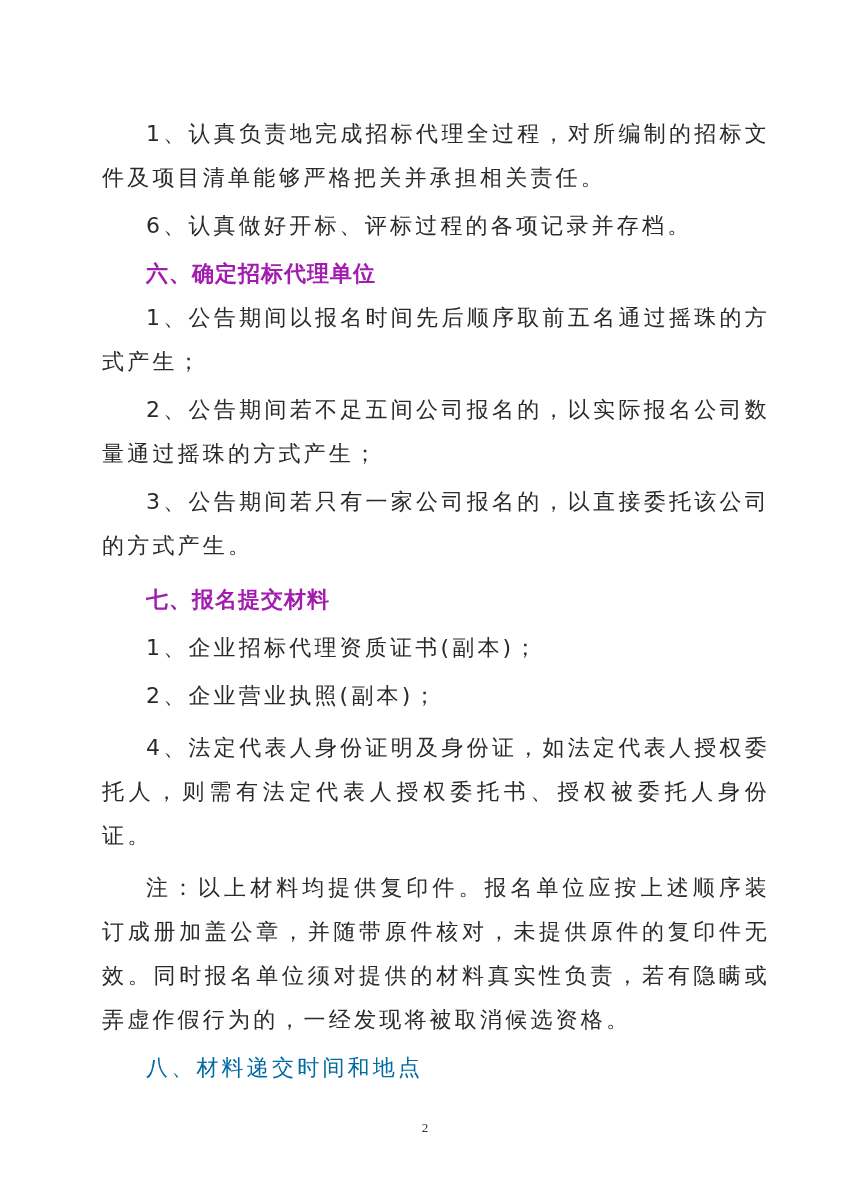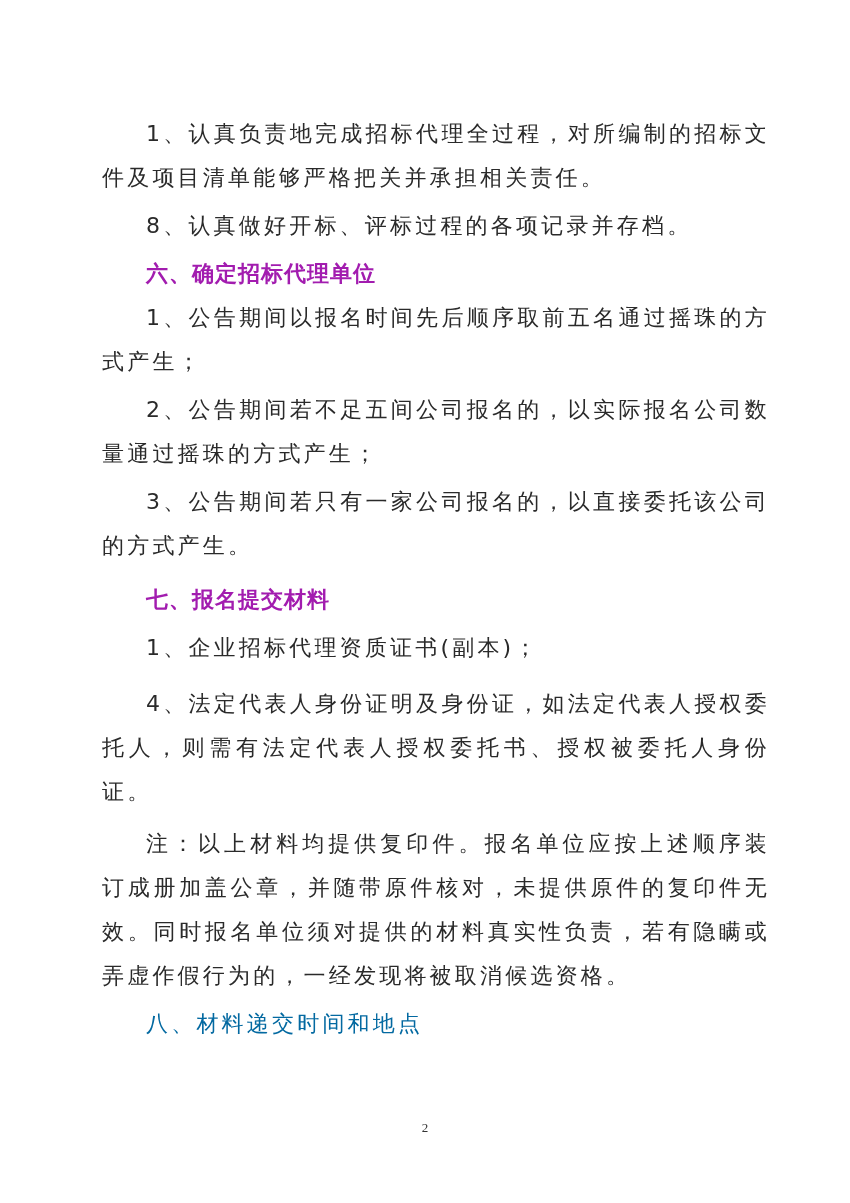--- a/index.html
+++ b/index.html
@@ -58,33 +58,34 @@
       font-size: 13px;
       color: #333333;
     }
   </style>
 </head>
 <body>
 
 <div class="page">
   <p class="para">1、认真负责地完成招标代理全过程，对所编制的招标文件及项目清单能够严格把关并承担相关责任。</p>
   <div class="gap-small"></div>
-  <p class="para">8、认真做好开标、评标过程的各项记录并存档。</p>
+  <p class="para">6、认真做好开标、评标过程的各项记录并存档。</p>
   <div class="gap-small"></div>
   <h2 class="heading">六、确定招标代理单位</h2>
   <p class="para">1、公告期间以报名时间先后顺序取前五名通过摇珠的方式产生；</p>
   <div class="gap-small"></div>
   <p class="para">2、公告期间若不足五间公司报名的，以实际报名公司数量通过摇珠的方式产生；</p>
   <div class="gap-small"></div>
   <p class="para">3、公告期间若只有一家公司报名的，以直接委托该公司的方式产生。</p>
   <div class="gap-med"></div>
   <h2 class="heading">七、报名提交材料</h2>
   <div class="gap-small"></div>
   <p class="para">1、企业招标代理资质证书(副本)；</p>
   <div class="gap-small"></div>
+  <p class="para">2、企业营业执照(副本)；</p>
   <div class="gap-small"></div>
   <div class="gap-small"></div>
   <p class="para">4、法定代表人身份证明及身份证，如法定代表人授权委托人，则需有法定代表人授权委托书、授权被委托人身份证。</p>
   <div class="gap-small"></div>
   <div class="gap-small"></div>
   <p class="para">注：以上材料均提供复印件。报名单位应按上述顺序装订成册加盖公章，并随带原件核对，未提供原件的复印件无效。同时报名单位须对提供的材料真实性负责，若有隐瞒或弄虚作假行为的，一经发现将被取消候选资格。</p>
   <div class="gap-small"></div>
   <h2 class="heading light">八、材料递交时间和地点</h2>
 </div>
 

